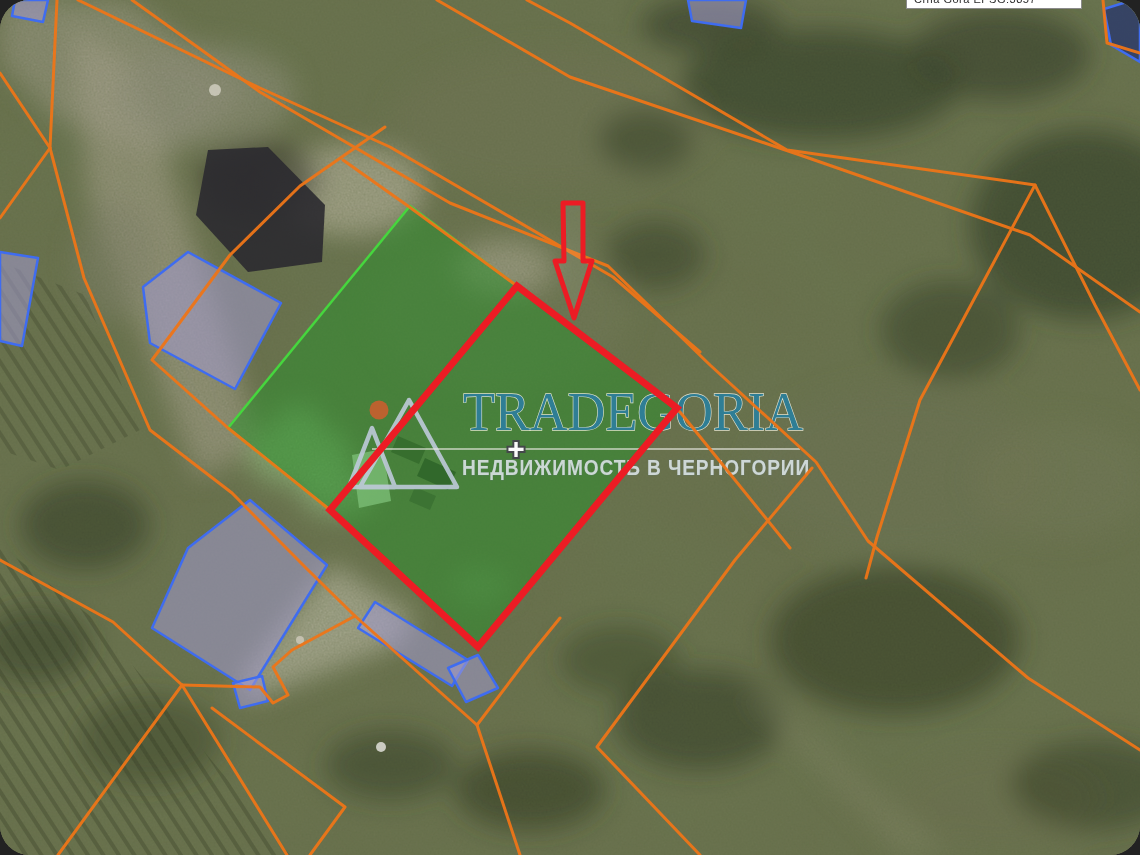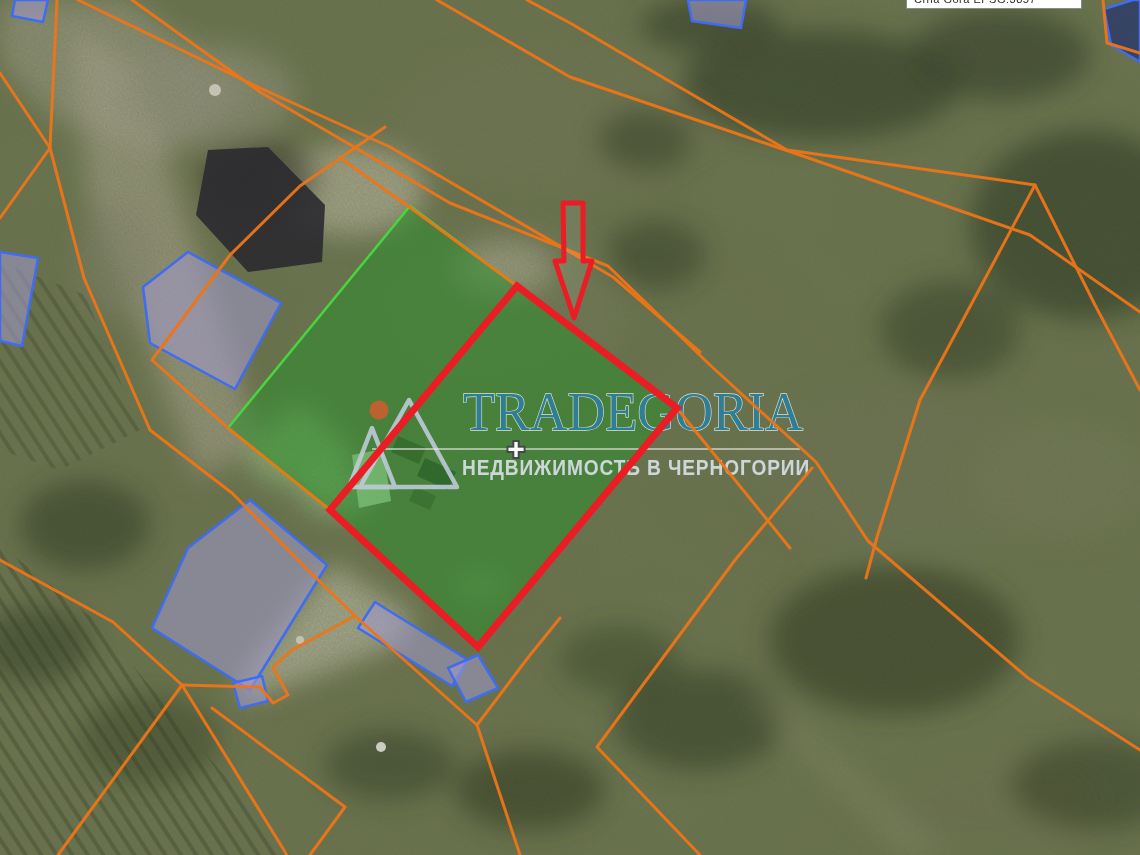--- a/index.html
+++ b/index.html
@@ -1,19 +1,20 @@
 <!DOCTYPE html>
 <html style="--cadastral-line: #ee7518; --building-outline: #3f6cf0; --building-fill: rgba(163,155,208,0.55); --highlight-fill: rgba(45,142,45,0.55); --highlight-stroke: #46d63e; --selected-stroke: #ec1c24; --arrow-color: #ec1c24; --watermark-teal: #2f7e95; --watermark-gray: #d7e0e2;"><head>
 <meta charset="utf-8">
 <style>
   html,body{margin:0;padding:0;background:#222;}
   #stage{
     position:relative;width:1140px;height:855px;overflow:hidden;
     font-family:"Liberation Sans","DejaVu Sans",sans-serif;
     background:#6d7150;
+    border-radius:30px;
   }
   #stage svg{position:absolute;left:0;top:0;display:block;}
   .wm-title{
     font-family:"Liberation Serif","DejaVu Serif",serif;
     paint-order:stroke;
   }
   #attribution-box{
     position:absolute;left:906px;top:0;width:176px;height:9px;
     background:#ffffff;border:1px solid #8a8a8a;border-top:none;
     overflow:hidden;box-sizing:border-box;

